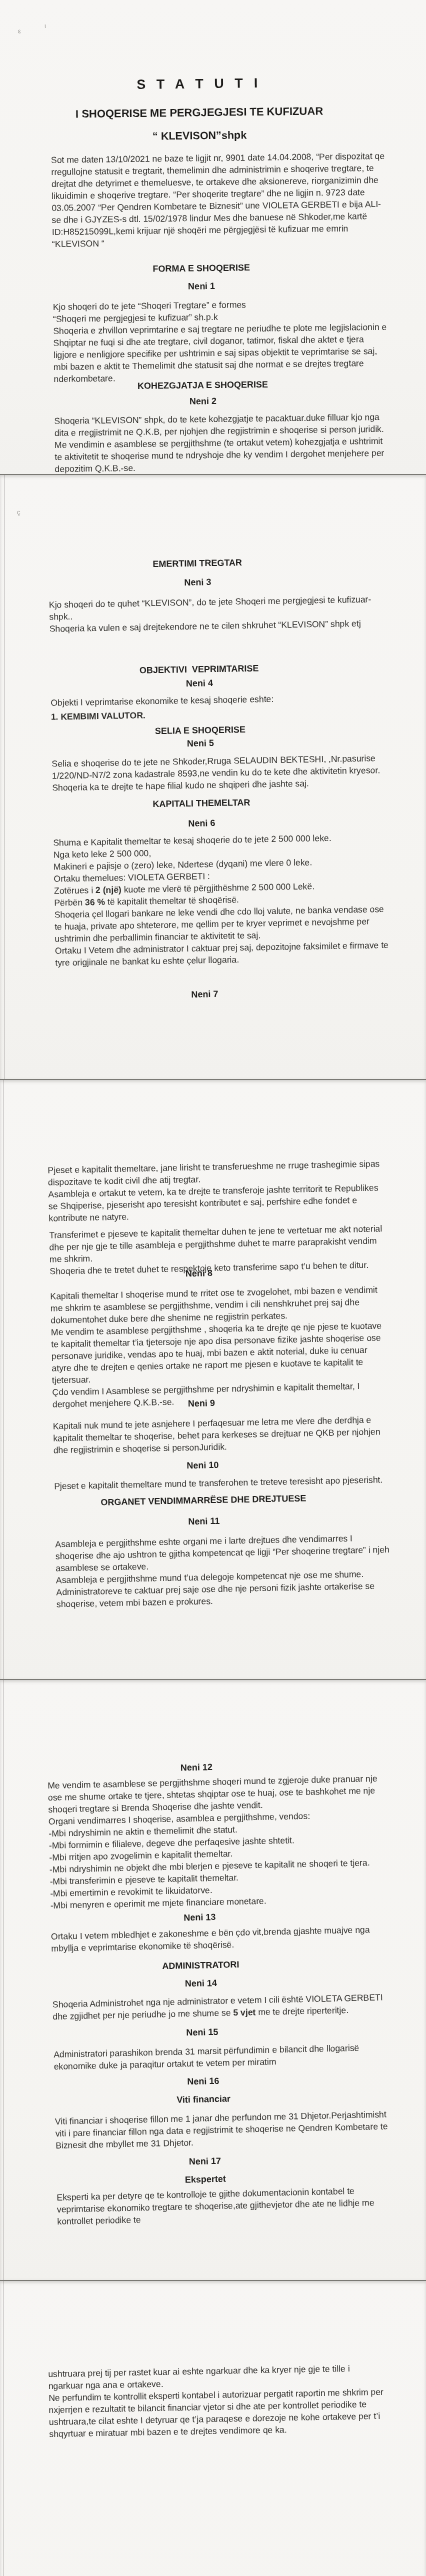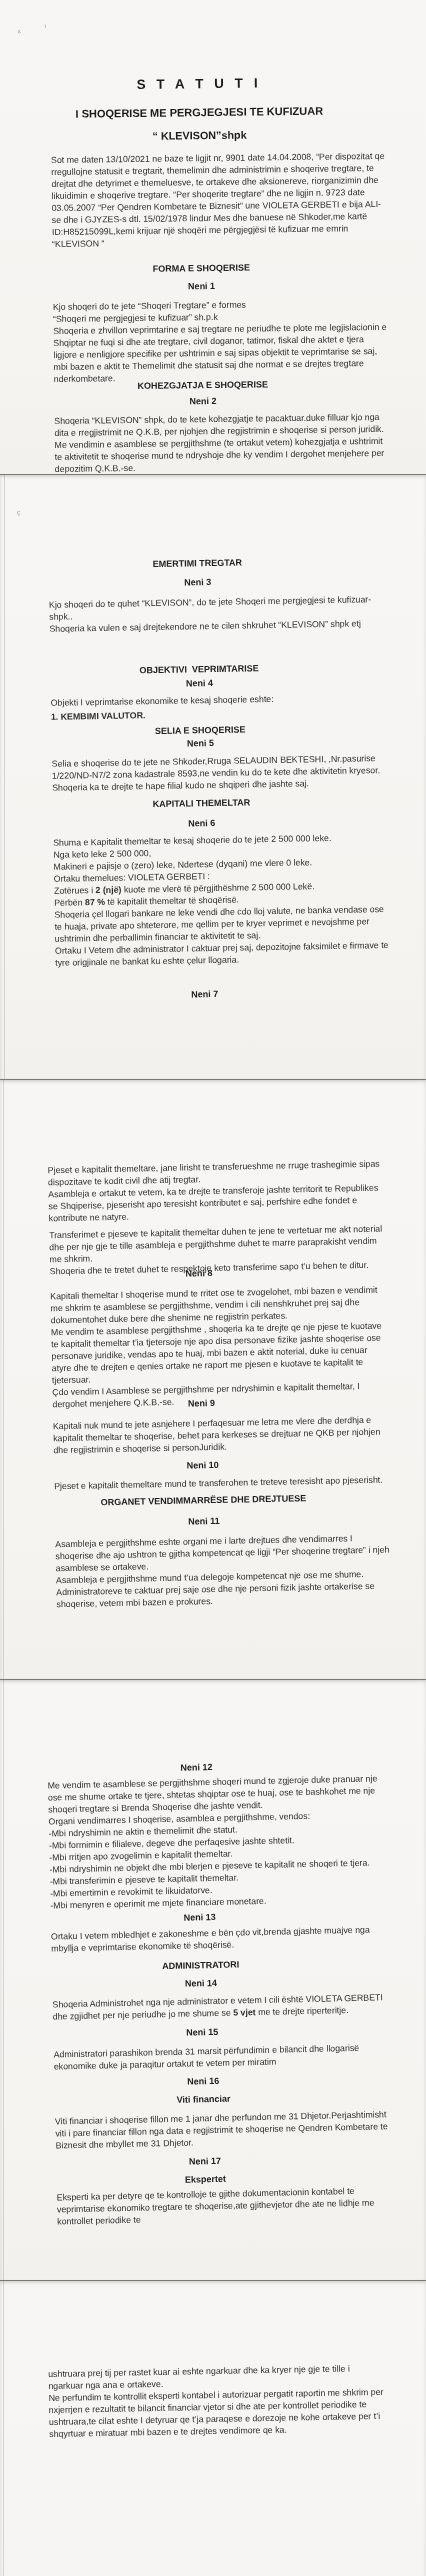--- a/index.html
+++ b/index.html
@@ -70,21 +70,21 @@
         <div>Shoqeria ka te drejte te hape filial kudo ne shqiperi dhe jashte saj.</div>
       </div>
       <div class="hd" style="top:323px">KAPITALI THEMELTAR</div>
       <div class="hd" style="top:343px">Neni 6</div>
       <div class="tx" style="top:359px">
         <div class="ln">Shuma e Kapitalit themeltar te kesaj shoqerie do te jete 2 500 000 leke.</div>
         <div class="ln">Nga keto leke 2 500 000,</div>
         <div class="ln">Makineri  e pajisje   o (zero) leke, Ndertese (dyqani) me vlere  0  leke.</div>
         <div class="ln">Ortaku themelues: VIOLETA GERBETI :</div>
         <div class="ln"><span>Zotërues i </span><span class="b">2 (një)</span><span> kuote me vlerë të përgjithëshme  2 500 000 Lekë.</span></div>
-        <div class="ln"><span>Përbën </span><span class="b">87 %</span><span>  të kapitalit themeltar të shoqërisë.</span></div>
+        <div class="ln"><span>Përbën </span><span class="b">36 %</span><span>  të kapitalit themeltar të shoqërisë.</span></div>
         <div>Shoqeria çel llogari bankare ne leke vendi dhe cdo lloj valute, ne banka vendase ose te huaja, private apo shteterore, me qellim per te kryer veprimet e nevojshme per ushtrimin dhe perballimin financiar te aktivitetit te saj.</div>
         <div>Ortaku I Vetem dhe administrator I caktuar prej saj, depozitojne faksimilet e firmave te tyre origjinale ne bankat ku eshte çelur llogaria.</div>
       </div>
       <div class="hd" style="top:514px">Neni 7</div>
     </div>
   </section>
 
   <section class="page" style="height:600px">
     <div class="edge" style="left:3.1px;top:0;width:1px;height:100%;"></div>
     <div class="rot" style="transform:rotate(-1.15deg)">

